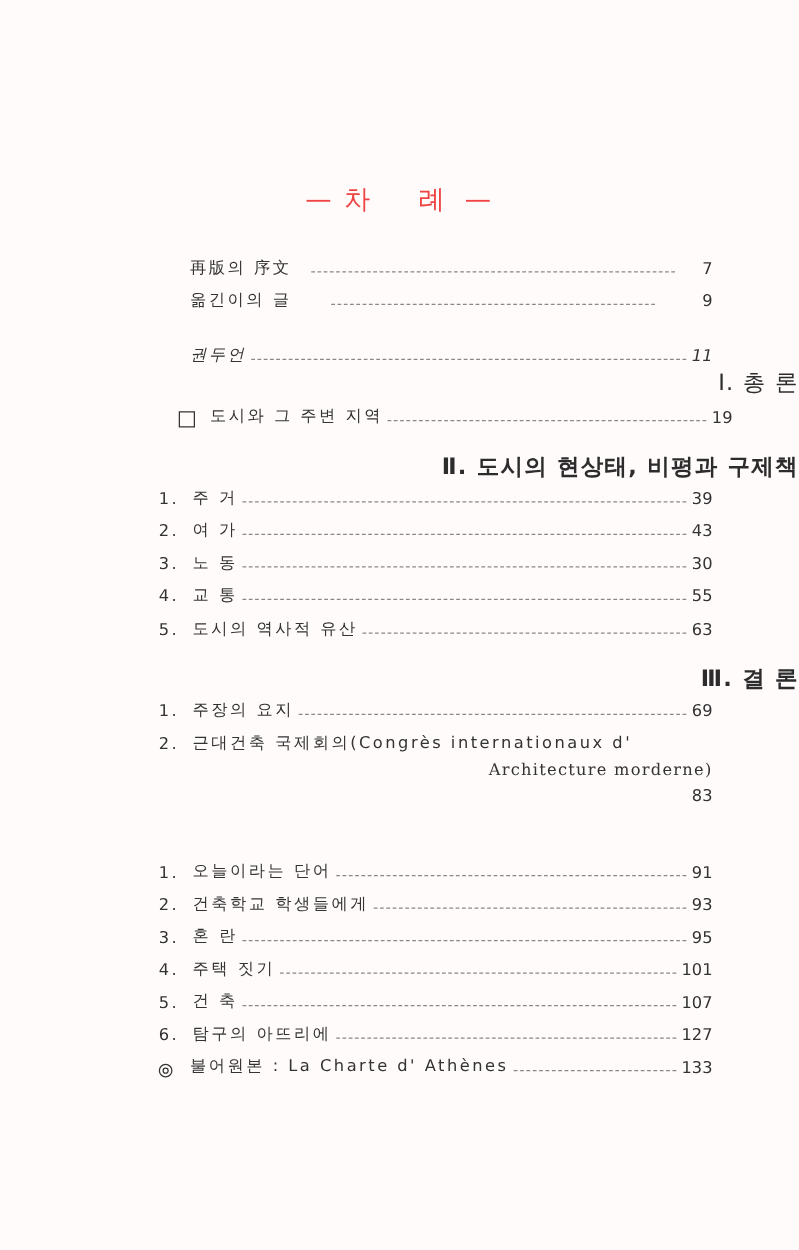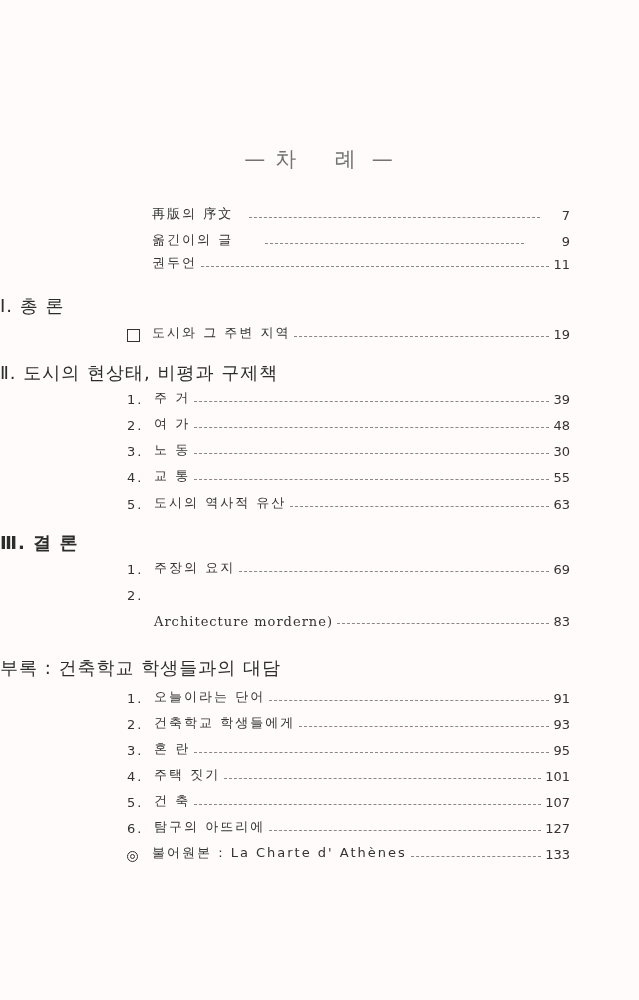--- a/index.html
+++ b/index.html
@@ -6,25 +6,25 @@
     body {
       width: 639px; height: 1000px; overflow: hidden;
       background: #fefbfa;
       font-family: "DejaVu Sans", sans-serif;
       color: #2a2a2a;
       position: relative;
     }
     .page { position: absolute; left: 0; top: 0; width: 639px; height: 1000px; }
     .title {
       position: absolute; left: 0; width: 639px; top: 145px;
-      text-align: center; font-size: 21px; letter-spacing: 2px; color: #737373;
+      text-align: center; font-size: 21px; letter-spacing: 2px; color: #ef4444;
     }
     .title .word { letter-spacing: 16px; padding-left: 8px; }
     .section {
-      position: absolute; left: 0; width: 639px; text-align: left;
+      position: absolute; left: 0; width: 639px; text-align: right;
       font-size: 18px; color: #2c2c2c; letter-spacing: 1px;
     }
     .row {
       position: absolute; left: 127px; width: 443px; height: 20px;
       display: flex; align-items: flex-end; font-size: 13px; color: #333;
     }
     .row.indent { left: 152px; width: 418px; }
     .row .num { width: 27px; flex: none; letter-spacing: 2px; }
     .row .icon { width: 25px; flex: none; display: flex; align-items: center; }
     .row .label { flex: none; white-space: nowrap; letter-spacing: 2px; }
@@ -35,21 +35,21 @@
     .box-icon { width: 11px; height: 11px; border: 1.3px solid #333; display: inline-block; }
     .target-icon {
       width: 9px; height: 9px; border: 1.6px solid #333; border-radius: 50%;
       display: inline-flex; align-items: center; justify-content: center;
     }
     .target-icon::after {
       content: ""; width: 3px; height: 3px; border: 1.4px solid #333; border-radius: 50%;
     }
     .contline {
       position: absolute; left: 154px; width: 416px; height: 20px;
-      display: flex; align-items: flex-end; font-size: 13px; color: #333;
+      display: flex; align-items: flex-end; font-size: 13px; color: #333; flex-direction: column;
     }
   </style>
 </head>
 <body>
 
 <div class="page">
 
   <div class="title">
     <span>—</span><span class="word">차 례</span><span>—</span>
   </div>
@@ -57,48 +57,48 @@
   <div class="row indent" style="top:203px;gap:12px;">
     <span class="label">再版의 序文</span>
     <span class="leader"></span>
     <span class="page-no">7</span>
   </div>
   <div class="row indent" style="top:229px;gap:28px;">
     <span class="label">옮긴이의 글</span>
     <span class="leader"></span>
     <span class="page-no">9</span>
   </div>
-  <div class="row indent" style="top:252px;">
+  <div class="row indent" style="top:273px;font-style:italic;">
     <span class="label">권두언</span>
     <span class="leader"></span>
     <span class="page-no">11</span>
   </div>
 
   <div class="section" style="top:294px;">Ⅰ. 총  론</div>
-  <div class="row" style="top:322px;">
+  <div class="row" style="top:322px;margin-left:16px;">
     <span class="icon">
         <span class="box-icon"></span>
       </span>
     <span class="label">도시와 그 주변 지역</span>
     <span class="leader"></span>
     <span class="page-no">19</span>
   </div>
 
-  <div class="section" style="top:361px;">Ⅱ. 도시의 현상태, 비평과 구제책</div>
+  <div class="section" style="top:361px;font-weight:bold;">Ⅱ. 도시의 현상태, 비평과 구제책</div>
   <div class="row" style="top:387px;">
     <span class="num">1.</span>
     <span class="label">주   거</span>
     <span class="leader"></span>
     <span class="page-no">39</span>
   </div>
   <div class="row" style="top:413px;">
     <span class="num">2.</span>
     <span class="label">여   가</span>
     <span class="leader"></span>
-    <span class="page-no">48</span>
+    <span class="page-no">43</span>
   </div>
   <div class="row" style="top:439px;">
     <span class="num">3.</span>
     <span class="label">노   동</span>
     <span class="leader"></span>
     <span class="page-no">30</span>
   </div>
   <div class="row" style="top:465px;">
     <span class="num">4.</span>
     <span class="label">교   통</span>
@@ -114,28 +114,28 @@
 
   <div class="section" style="top:531px;font-weight:bold;">Ⅲ. 결  론</div>
   <div class="row" style="top:557px;">
     <span class="num">1.</span>
     <span class="label">주장의 요지</span>
     <span class="leader"></span>
     <span class="page-no">69</span>
   </div>
   <div class="row" style="top:583px;">
     <span class="num">2.</span>
+    <span class="label">근대건축 국제회의(Congrès internationaux d'</span>
   </div>
   <div class="contline" style="top:609px;">
     <span class="label serif" style="font-family:'DejaVu Serif', serif; letter-spacing:1px;">Architecture morderne)</span>
     <span class="leader" style="flex:1; margin:0 4px 5px 4px; border-bottom:1px dashed #888;"></span>
     <span class="page-no">83</span>
   </div>
 
-  <div class="section" style="top:656px;">부록 : 건축학교 학생들과의 대담</div>
   <div class="row" style="top:686px;">
     <span class="num">1.</span>
     <span class="label">오늘이라는 단어</span>
     <span class="leader"></span>
     <span class="page-no">91</span>
   </div>
   <div class="row" style="top:712px;">
     <span class="num">2.</span>
     <span class="label">건축학교 학생들에게</span>
     <span class="leader"></span>

